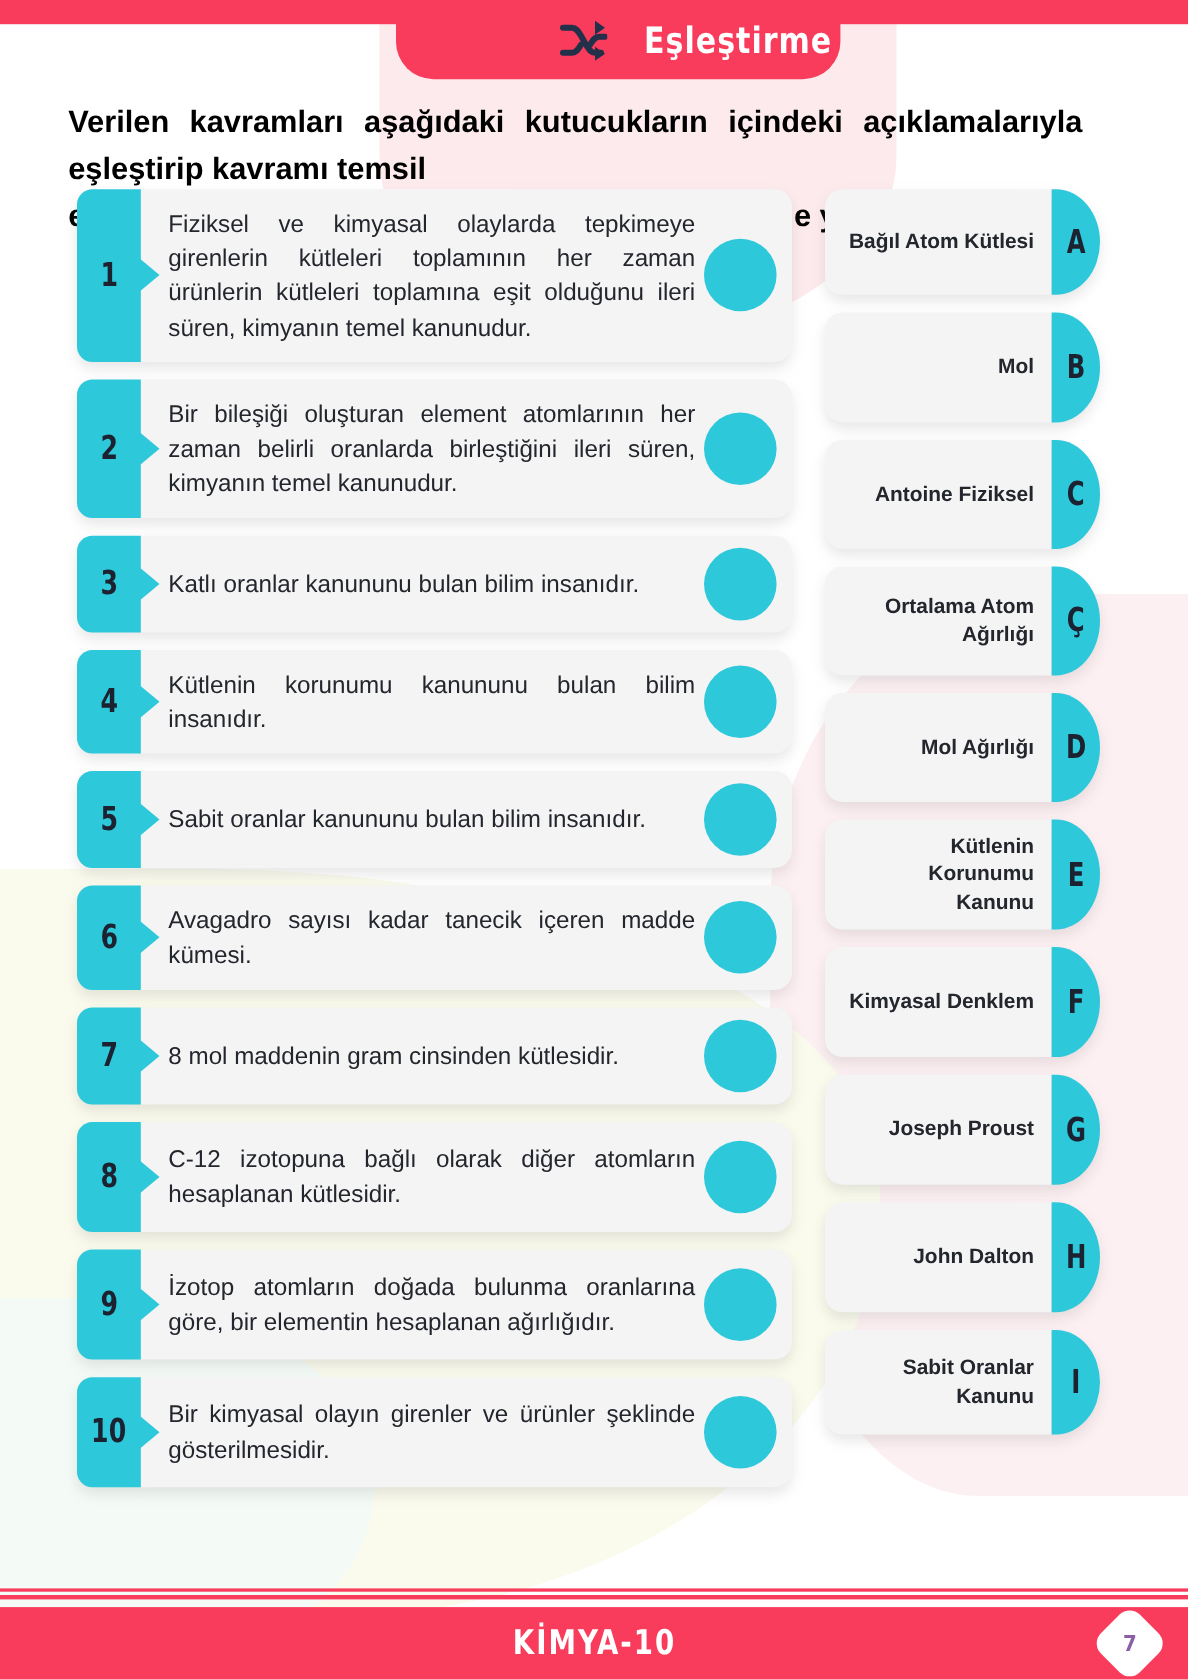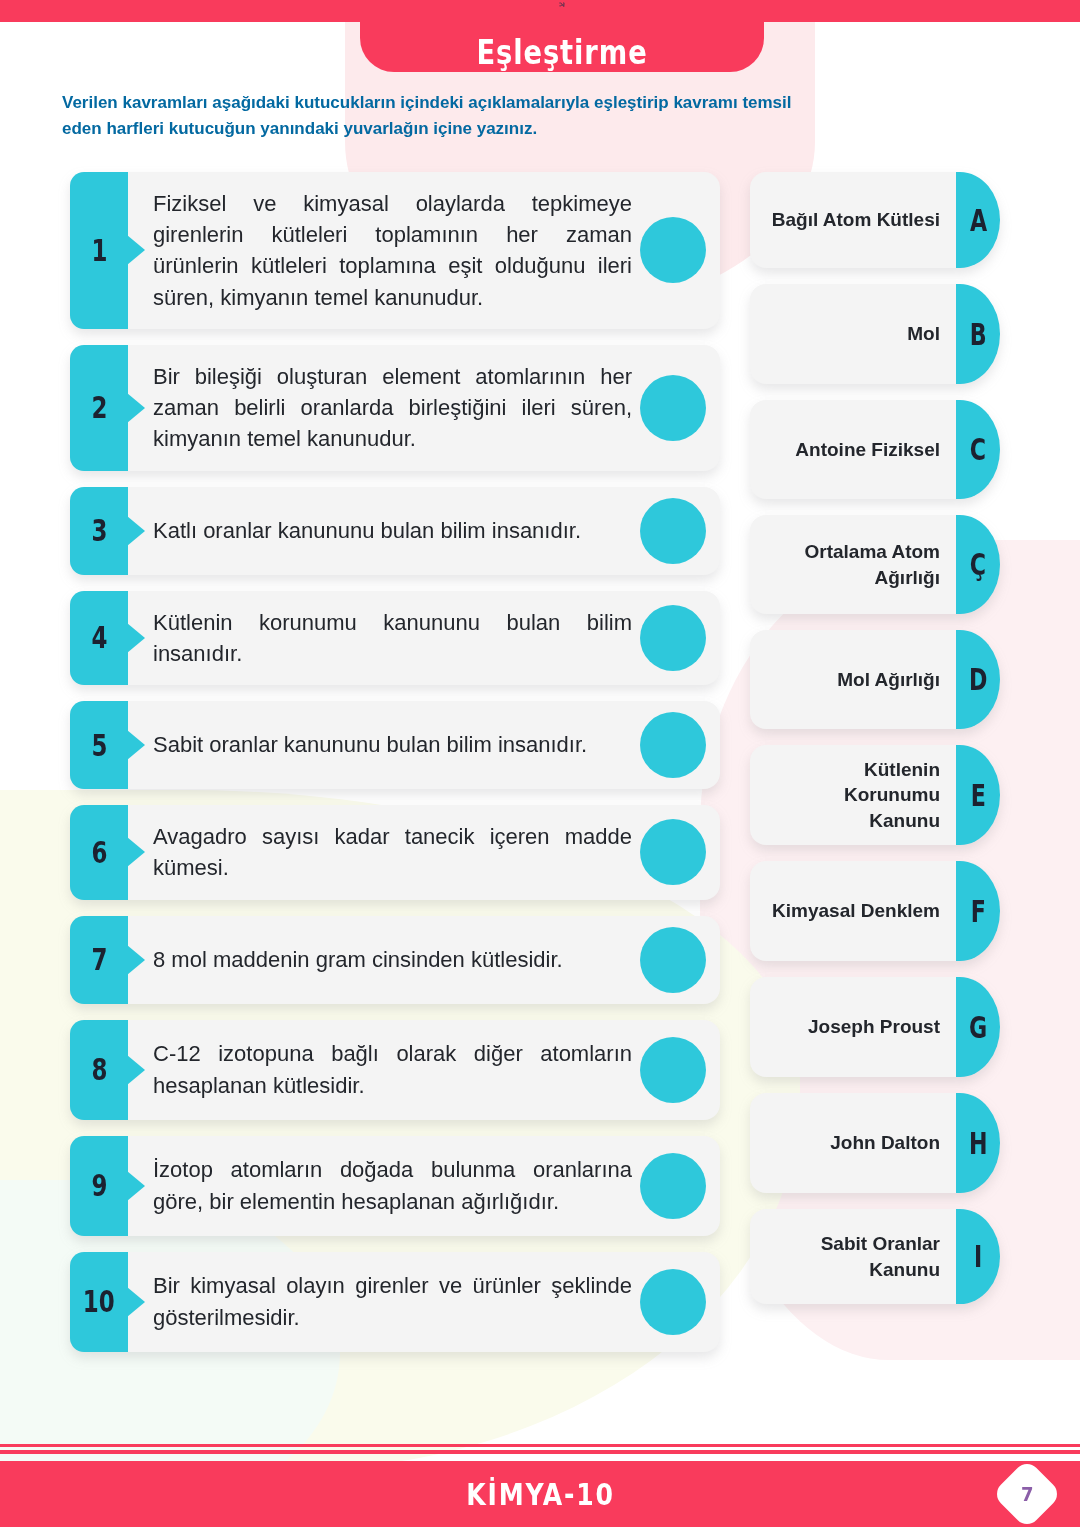--- a/index.html
+++ b/index.html
@@ -81,21 +81,20 @@
     top: 0;
     width: 404px;
     height: 72px;
     background: #f93b5c;
     border-radius: 0 0 34px 34px;
     display: flex;
     align-items: center;
     justify-content: flex-end;
     gap: 26px;
     z-index: 4;
-    flex-direction: column;
   }
   .shuffle-icon {
     width: 44px;
     height: 40px;
     display: block;
     margin-top: 2px;
   }
   .header-title {
     color: #ffffff;
     font-size: 33px;
@@ -105,24 +104,24 @@
     white-space: nowrap;
     transform: scaleX(0.92);
   }
 
   
   .instruction {
     position: absolute;
     left: 62px;
     top: 90px;
     width: 922px;
-    font-size: 17px;
+    font-size: 28px;
     font-weight: bold;
     line-height: 1.52;
-    color: #0369a1;
+    color: #000000;
     text-align: justify;
     z-index: 5;
   }
   .instruction .line2 {
     display: block;
     text-align: left;
   }
 
   
   .board {

